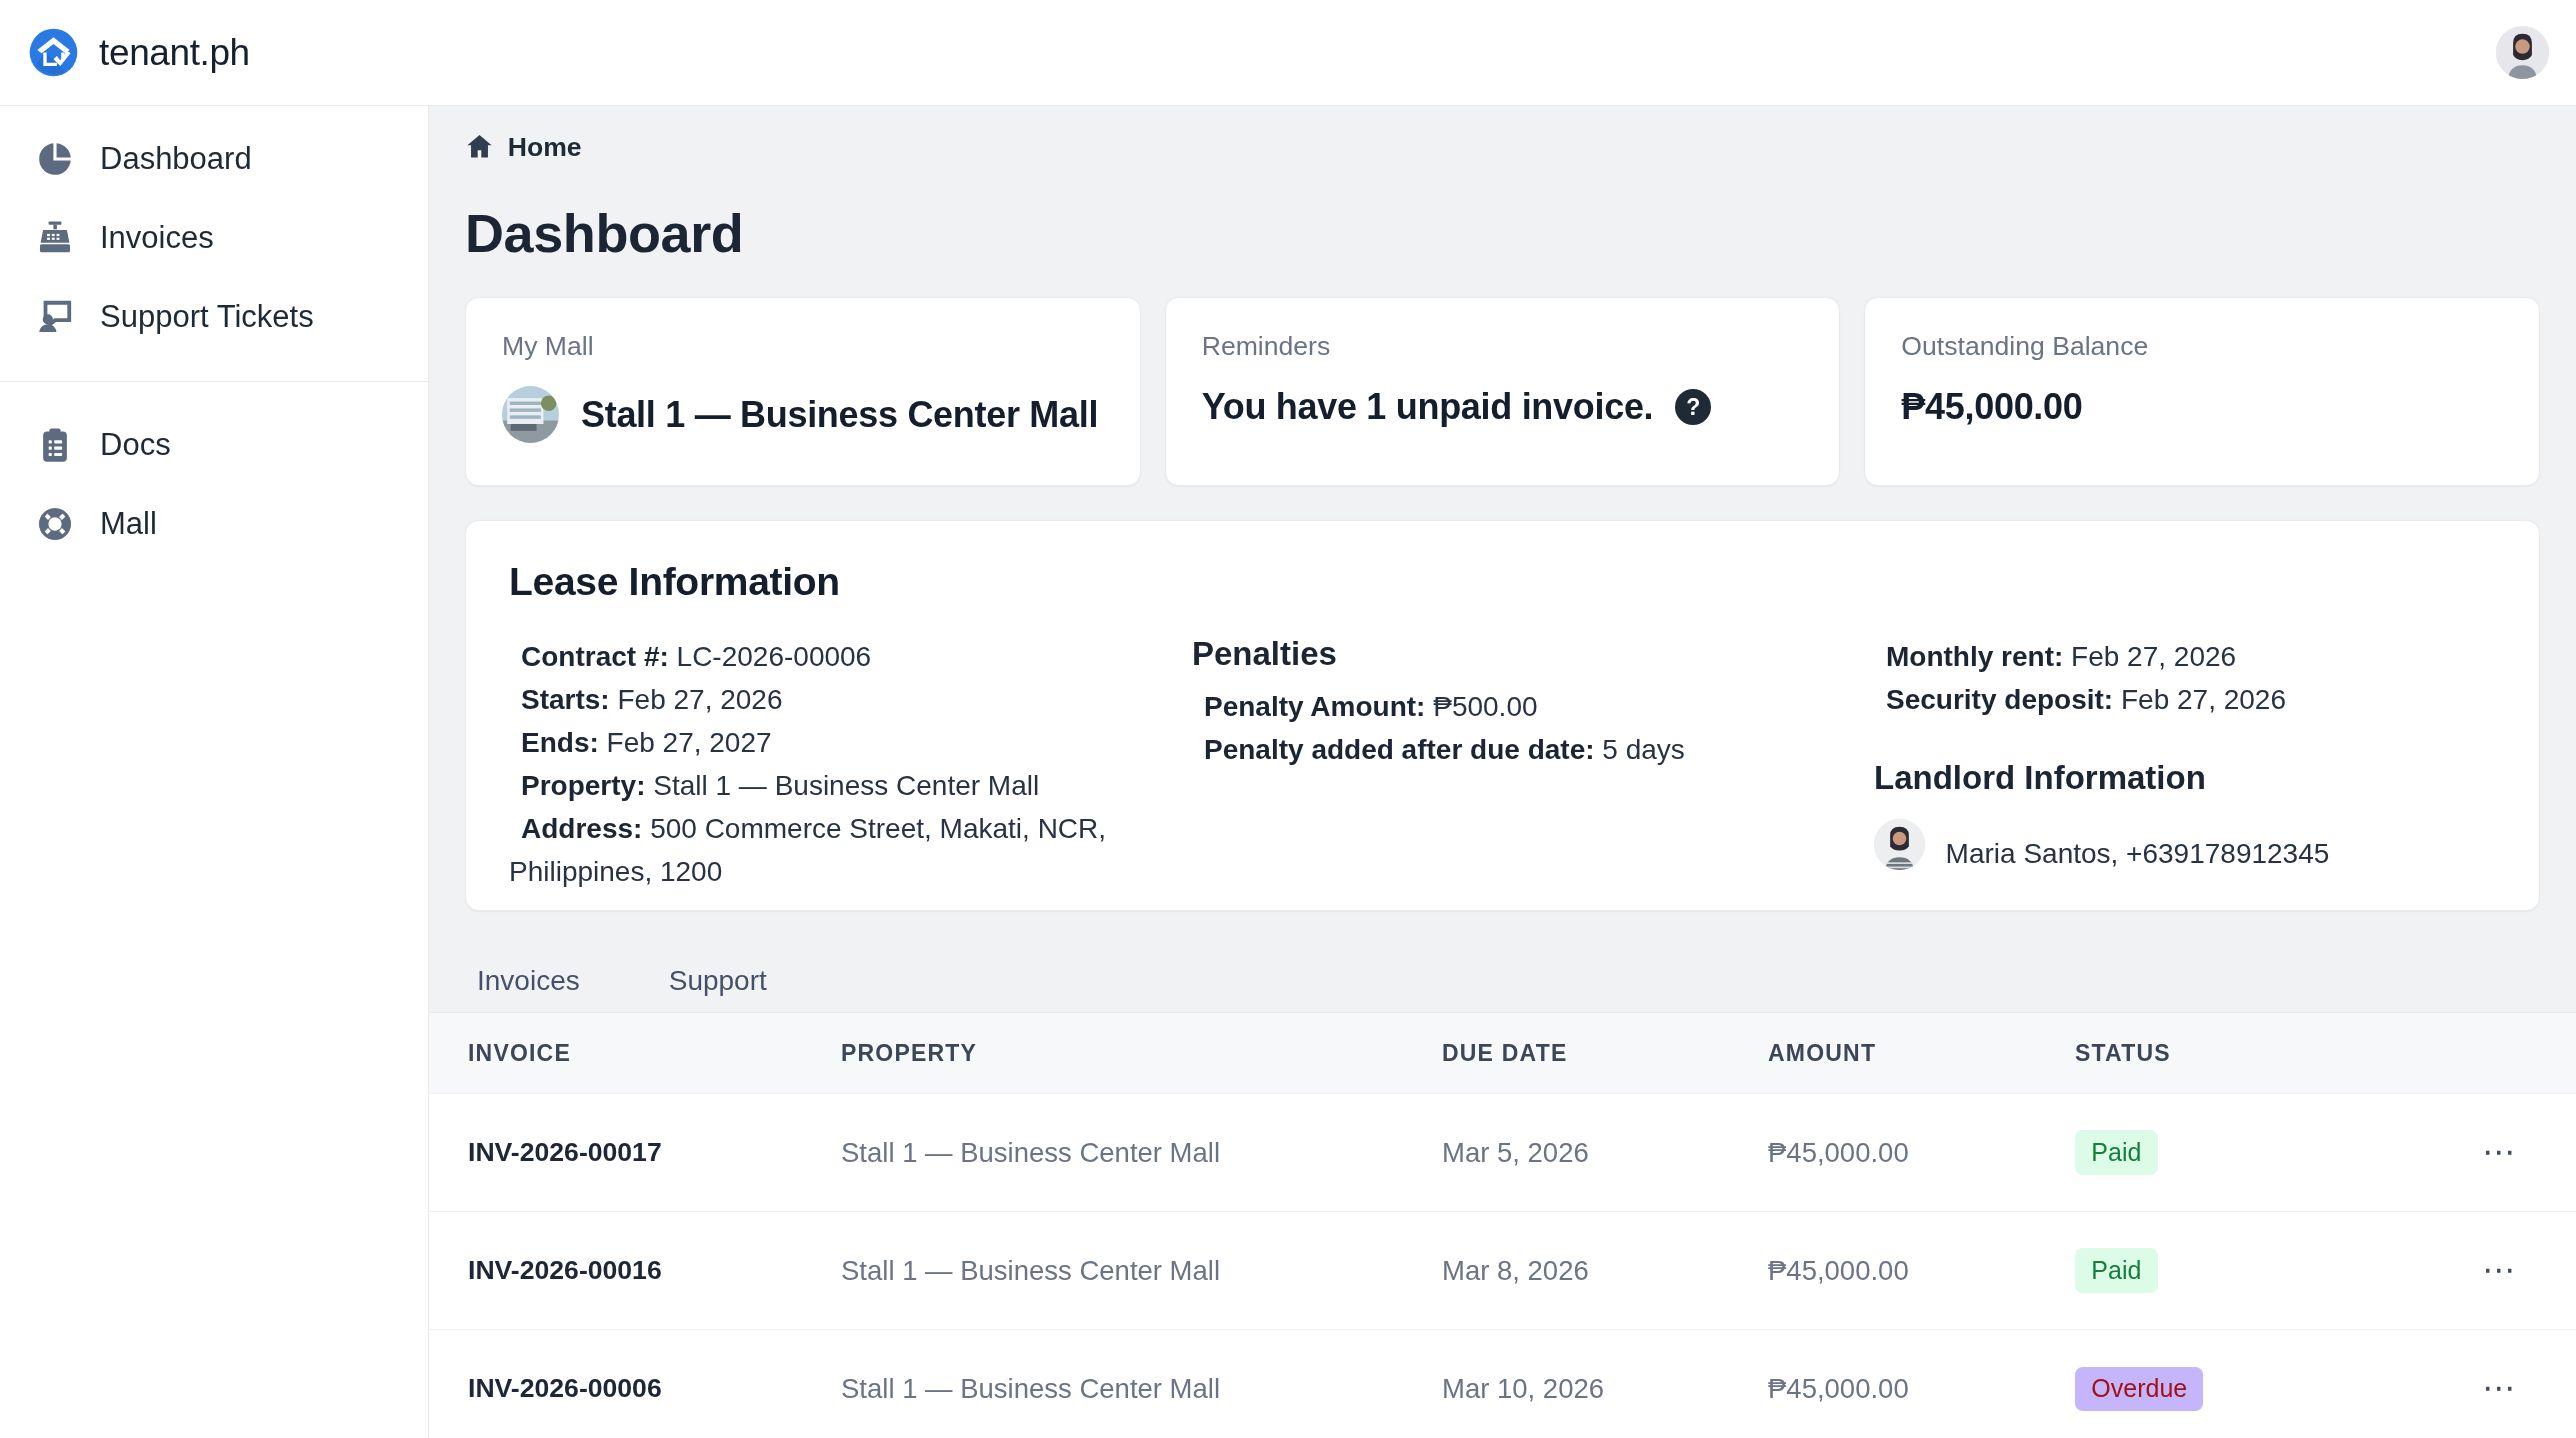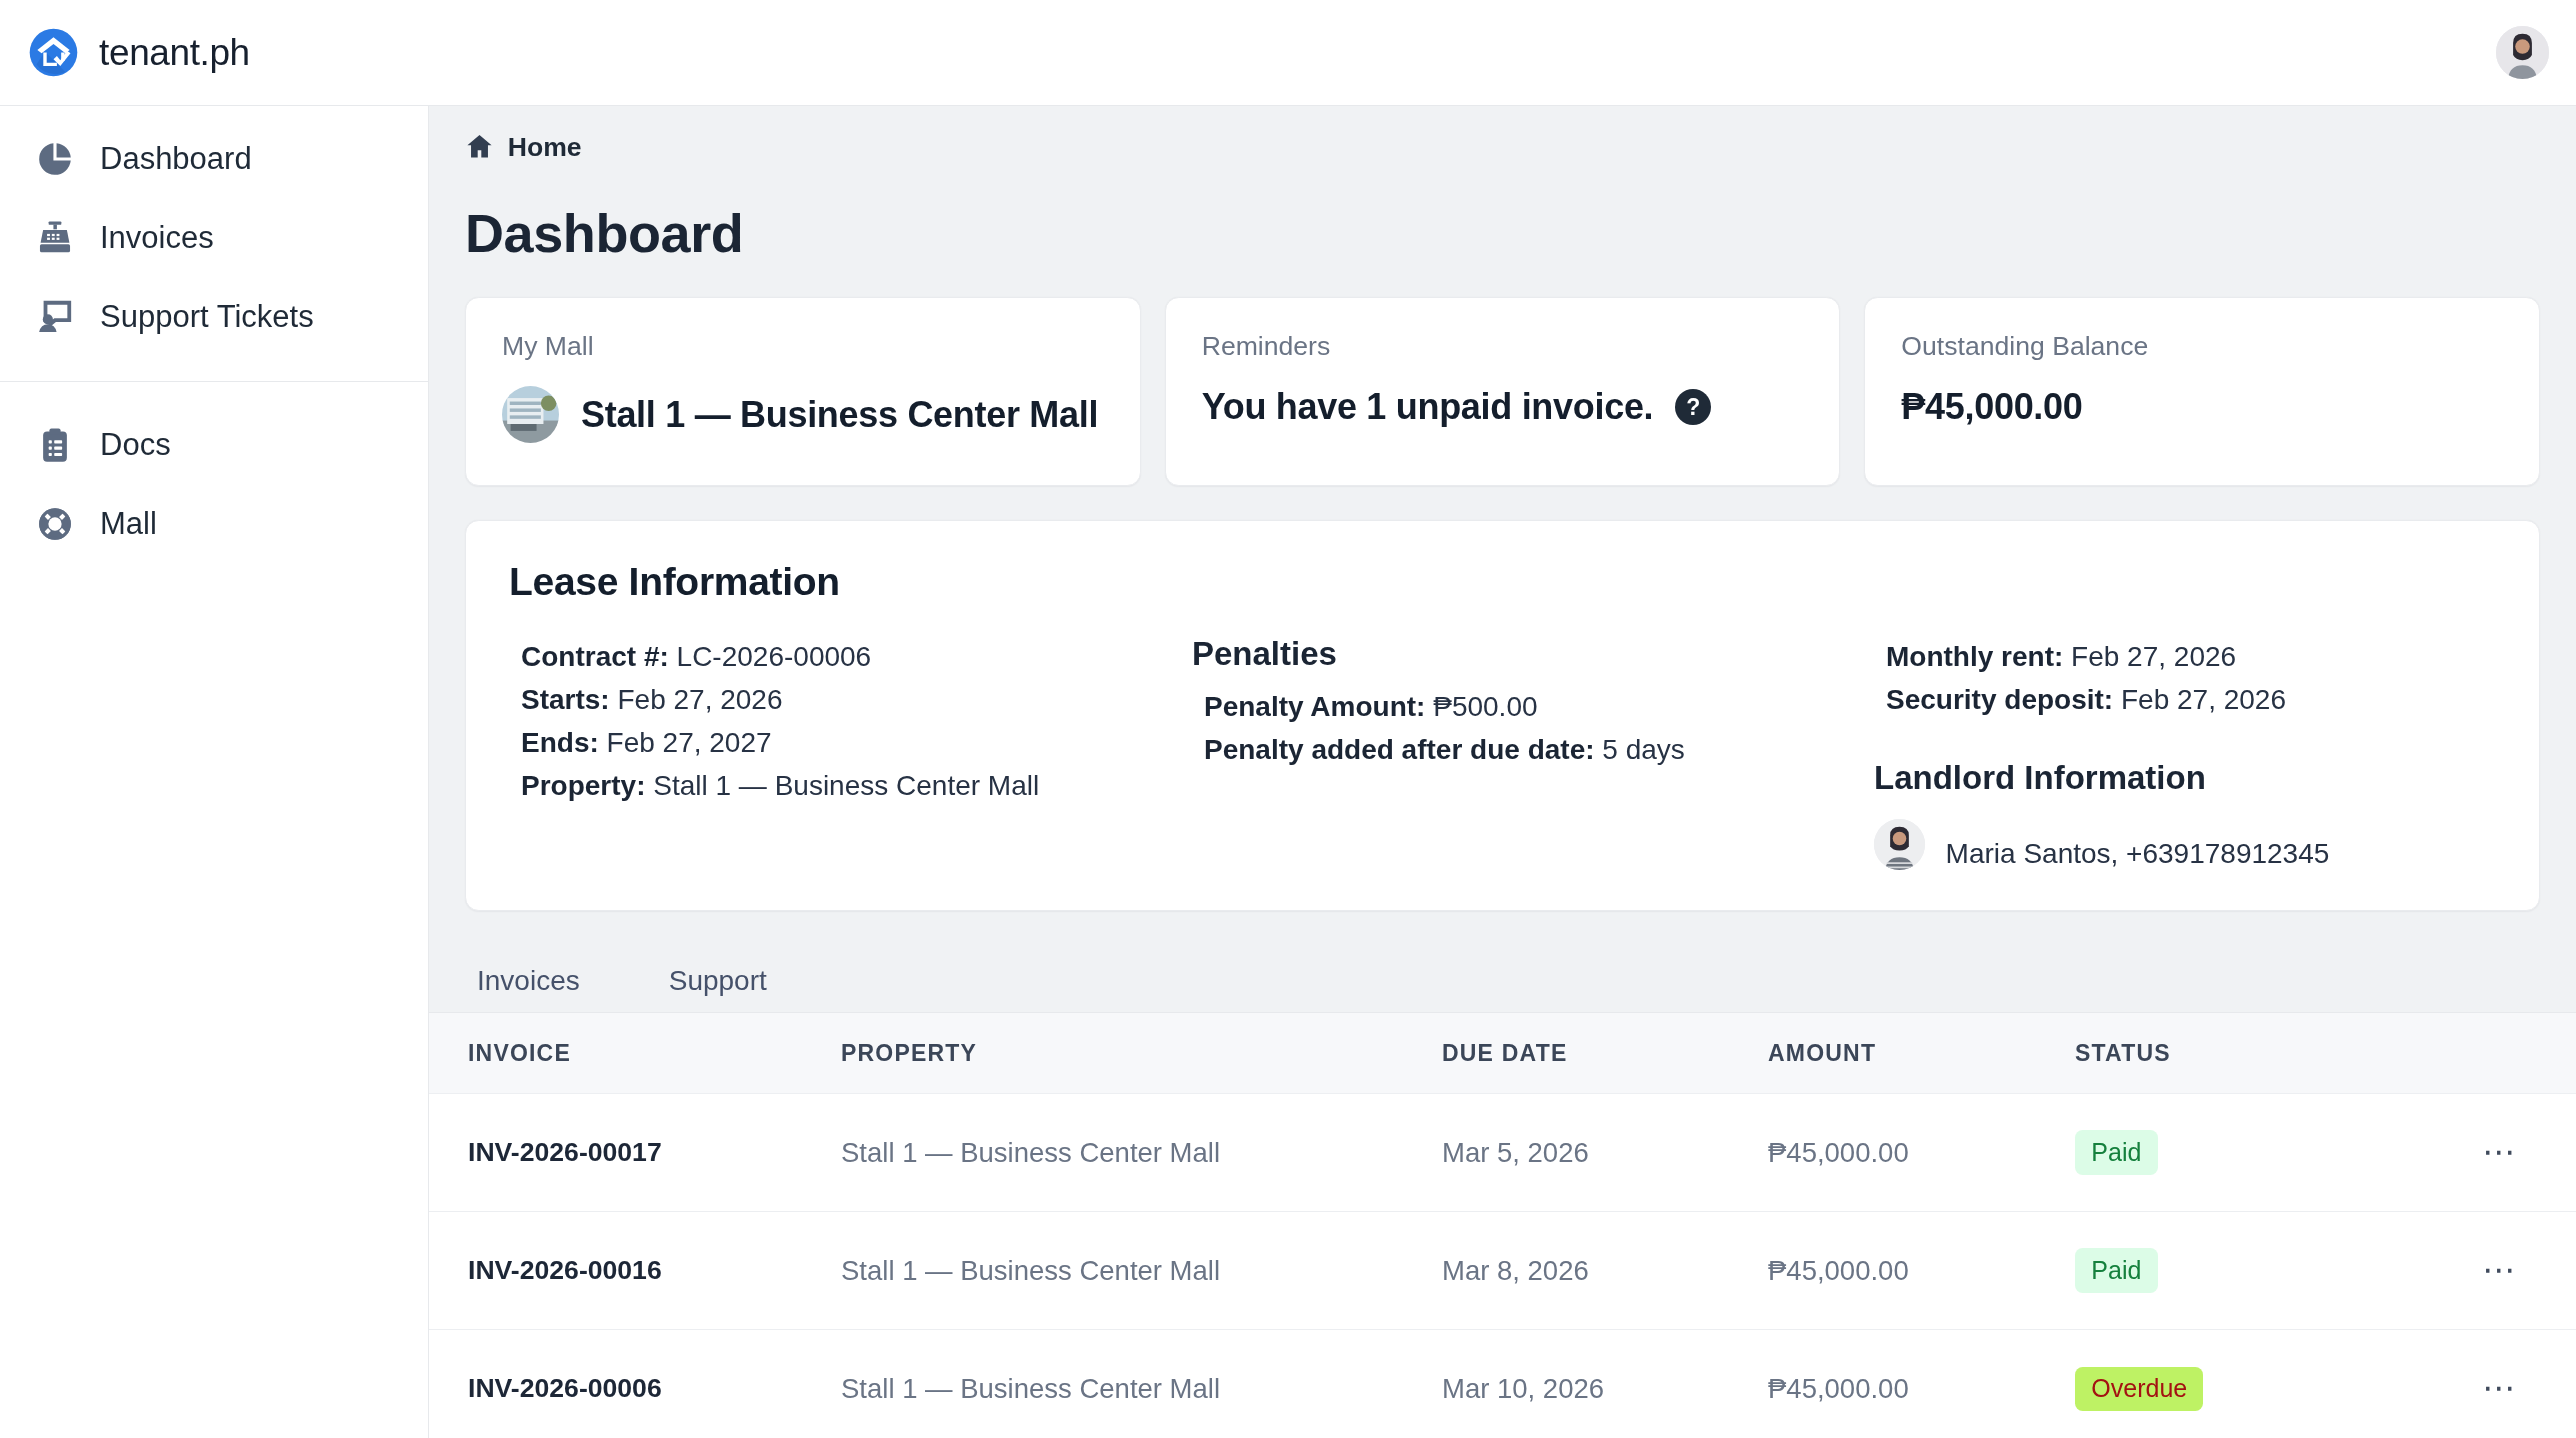--- a/index.html
+++ b/index.html
@@ -62,21 +62,21 @@
   th { height:81px; text-align:left; font-size:23px; font-weight:700; color:#3b4658;
     letter-spacing:1.2px; border-top:0.9px solid #e7e9ec; border-bottom:0.9px solid #edeff2; }
   td { height:118px; font-size:27.5px; color:#6a7485; border-top:0.9px solid #eceef1; }
   tbody tr:first-child td { border-top:none; }
   th:first-child, td:first-child { padding-left:39px; }
   .col-invoice { width:412px; } .col-property { width:601px; } .col-due { width:326px; }
   .col-amount { width:307px; } .col-status { width:390px; }
   td.invoice-id { color:#1d2737; font-weight:700; font-size:26.6px; }
   .badge { display:inline-block; padding:7.7px 16.3px; border-radius:7.7px; font-size:25px; }
   .badge.paid { background:#dcfce7; color:#15803d; }
-  .badge.overdue { background:#bef264; color:#a31212; }
+  .badge.overdue { background:#c4b5fd; color:#a31212; }
   .row-menu { color:#3f4a5c; font-size:33px; letter-spacing:1.7px; background:none; border:none;
     cursor:pointer; padding:0 8.6px; line-height:1; }
   td.menu-cell { padding-left:8.6px; }
 </style>
 </head>
 <body>
 
 <header class="topbar">
   <div class="logo-wrap">
     <span style="display:flex;">
@@ -221,20 +221,21 @@
     </section>
 
     <section class="lease">
       <h2 class="lease-title">Lease Information</h2>
       <div class="lease-grid">
         <div>
           <div class="kv"><b>Contract #:</b> <span>LC-2026-00006</span></div>
           <div class="kv"><b>Starts:</b> <span>Feb 27, 2026</span></div>
           <div class="kv"><b>Ends:</b> <span>Feb 27, 2027</span></div>
           <div class="kv"><b>Property:</b> <span>Stall 1 — Business Center Mall</span></div>
+          <div class="kv"><b>Address:</b> <span>500 Commerce Street, Makati, NCR, Philippines, 1200</span></div>
         </div>
 
         <div>
           <div class="sub-head">Penalties</div>
           <div class="kv"><b>Penalty Amount:</b> <span>₱500.00</span></div>
           <div class="kv"><b>Penalty added after due date:</b> <span>5 days</span></div>
         </div>
 
         <div>
           <div class="kv"><b>Monthly rent:</b> <span>Feb 27, 2026</span></div>

